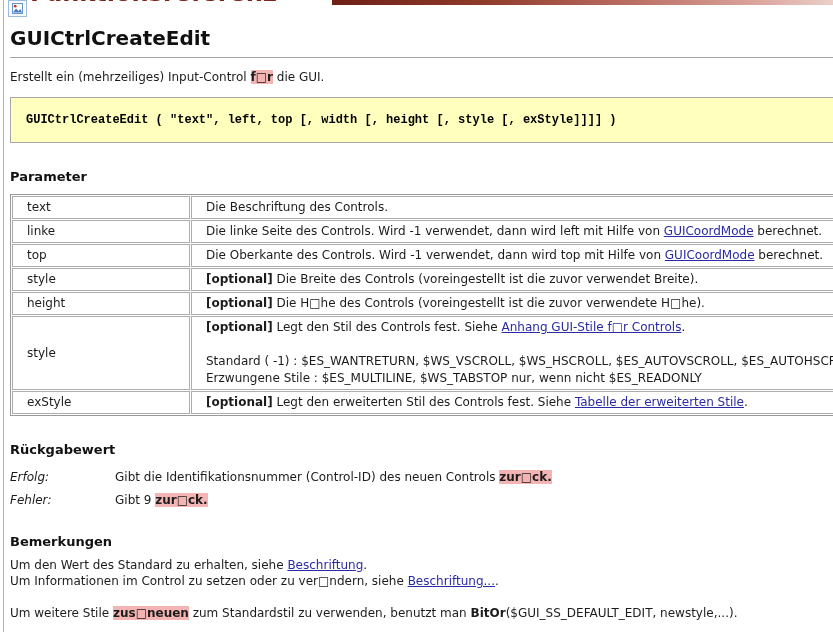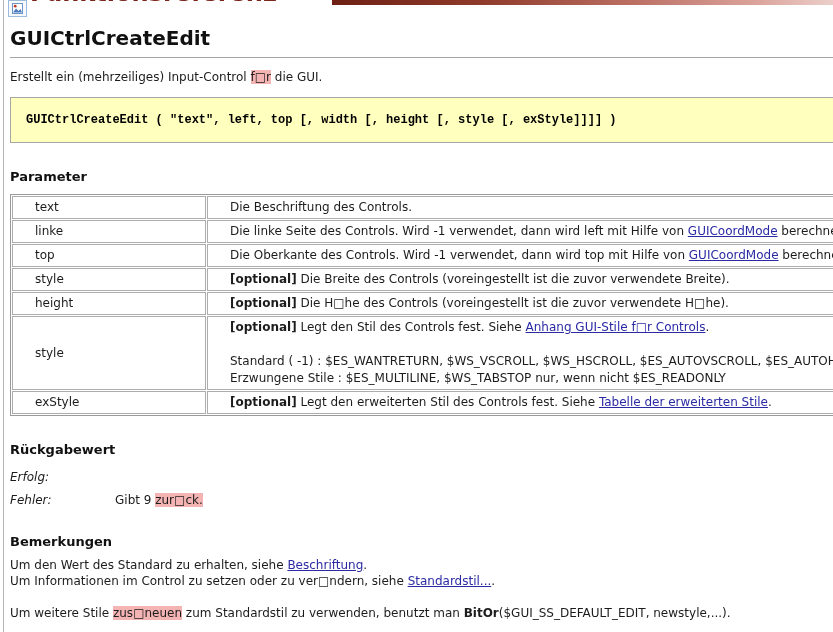--- a/index.html
+++ b/index.html
@@ -25,41 +25,41 @@
   .img-icon{
     position:absolute;left:8px;top:0;width:17px;height:15px;
     border:1px solid #9dbbdd;background:#f6fafd;
     display:flex;align-items:center;justify-content:center;
   }
 
   h1.page-title{font-size:20px;line-height:24px;font-weight:bold;margin:10px 0 0 0;color:#111;}
   .divider{width:1000px;height:0;border-top:1px solid #a5a5a5;margin-top:7px;}
 
   .rich-line{white-space:nowrap;}
-  .hl{background:var(--highlight);}
+  .hl{background:var(--highlight);font-weight:bold;}
   a.lnk, [data-name="doc-link"]{color:var(--link);text-decoration:underline;cursor:pointer;}
 
   .intro{margin-top:11px;}
 
   .syntax-box{
     margin-top:12px;width:966px;
     background:var(--codebg);border:1px solid #a6a6a6;
     padding:14px 15px;
     font-family:"Liberation Mono","DejaVu Sans Mono",monospace;
     font-size:12px;font-weight:bold;line-height:16px;white-space:nowrap;color:#000;
   }
 
   h2.section{font-size:13px;line-height:16px;font-weight:bold;margin:26px 0 0 0;color:#111;}
 
   table.params{
     margin-top:9px;border-collapse:separate;border-spacing:1px;
     border:1px solid #9a9a9a;background:#fff;
   }
   table.params td{
-    border:1px solid #adadad;padding:2px 22px;vertical-align:middle;
+    border:1px solid #adadad;padding:2px 14px;vertical-align:middle;
     line-height:17px;
   }
   td.pname{width:148px;}
   td.pdesc{white-space:nowrap;}
 
   .ret-rows{margin-top:11px;}
   .ret-row{margin-bottom:7px;white-space:nowrap;}
   .ret-label{display:inline-block;width:105px;vertical-align:top;font-style:italic;}
   .ret-desc{display:inline-block;vertical-align:top;}
 
@@ -114,21 +114,21 @@
           </tr>
           <tr data-name="param-row">
             <td class="pname" data-name="param-name">top</td>
             <td class="pdesc" data-name="param-desc">
               <div class="rich-line" data-name="text-line"><span data-name="text-run">Die Oberkante des Controls. Wird -1 verwendet, dann wird top mit Hilfe von </span><a data-name="doc-link" class="lnk">GUICoordMode</a><span data-name="text-run"> berechnet.</span></div>
             </td>
           </tr>
           <tr data-name="param-row">
             <td class="pname" data-name="param-name">style</td>
             <td class="pdesc" data-name="param-desc">
-              <div class="rich-line" data-name="text-line"><b data-name="bold-text">[optional]</b><span data-name="text-run"> Die Breite des Controls (voreingestellt ist die zuvor verwendete Breite).</span></div>
+              <div class="rich-line" data-name="text-line"><b data-name="bold-text">[optional]</b><span data-name="text-run"> Die Breite des Controls (voreingestellt ist die zuvor verwendet Breite).</span></div>
             </td>
           </tr>
           <tr data-name="param-row">
             <td class="pname" data-name="param-name">height</td>
             <td class="pdesc" data-name="param-desc">
               <div class="rich-line" data-name="text-line"><b data-name="bold-text">[optional]</b><span data-name="text-run"> Die H□he des Controls (voreingestellt ist die zuvor verwendete H□he).</span></div>
             </td>
           </tr>
           <tr data-name="param-row">
             <td class="pname" data-name="param-name">style</td>
@@ -144,27 +144,27 @@
             <td class="pdesc" data-name="param-desc">
               <div class="rich-line" data-name="text-line"><b data-name="bold-text">[optional]</b><span data-name="text-run"> Legt den erweiterten Stil des Controls fest. Siehe </span><a data-name="doc-link" class="lnk">Tabelle der erweiterten Stile</a><span data-name="text-run">.</span></div>
             </td>
           </tr>
         </tbody>
     </table>
 
     <h2 class="section" data-name="return-value-heading">Rückgabewert</h2>
 
     <div class="ret-rows" data-name="return-value-rows">
-        <div class="ret-row" data-name="return-row"><span class="ret-label" data-name="return-label">Erfolg:</span></div>
+        <div class="ret-row" data-name="return-row"><span class="ret-label" data-name="return-label">Erfolg:</span><span class="ret-desc" data-name="return-desc"><div class="rich-line" data-name="text-line"><span data-name="text-run">Gibt die Identifikationsnummer (Control-ID) des neuen Controls </span><span data-name="highlighted-text" class="hl">zur□ck.</span></div></span></div>
         <div class="ret-row" data-name="return-row"><span class="ret-label" data-name="return-label">Fehler:</span><span class="ret-desc" data-name="return-desc"><div class="rich-line" data-name="text-line"><span data-name="text-run">Gibt 9 </span><span data-name="highlighted-text" class="hl">zur□ck.</span></div></span></div>
       </div>
 
     <h2 class="section" data-name="remarks-heading">Bemerkungen</h2>
 
     <div class="remarks" data-name="remarks-paragraph">
         <div class="rich-line" data-name="text-line"><span data-name="text-run">Um den Wert des Standard zu erhalten, siehe </span><a data-name="doc-link" class="lnk">Beschriftung</a><span data-name="text-run">.</span></div>
-        <div class="rich-line" data-name="text-line"><span data-name="text-run">Um Informationen im Control zu setzen oder zu ver□ndern, siehe </span><a data-name="doc-link" class="lnk">Standardstil...</a><span data-name="text-run">.</span></div>
+        <div class="rich-line" data-name="text-line"><span data-name="text-run">Um Informationen im Control zu setzen oder zu ver□ndern, siehe </span><a data-name="doc-link" class="lnk">Beschriftung...</a><span data-name="text-run">.</span></div>
         <div class="rich-line" data-name="text-line">&nbsp;</div>
         <div class="rich-line" data-name="text-line"><span data-name="text-run">Um weitere Stile </span><span data-name="highlighted-text" class="hl">zus□neuen</span><span data-name="text-run"> zum Standardstil zu verwenden, benutzt man </span><b data-name="bold-text">BitOr</b><span data-name="text-run">($GUI_SS_DEFAULT_EDIT, newstyle,...).</span></div>
       </div>
 
   </div>
 </div>
 
 </body></html>

